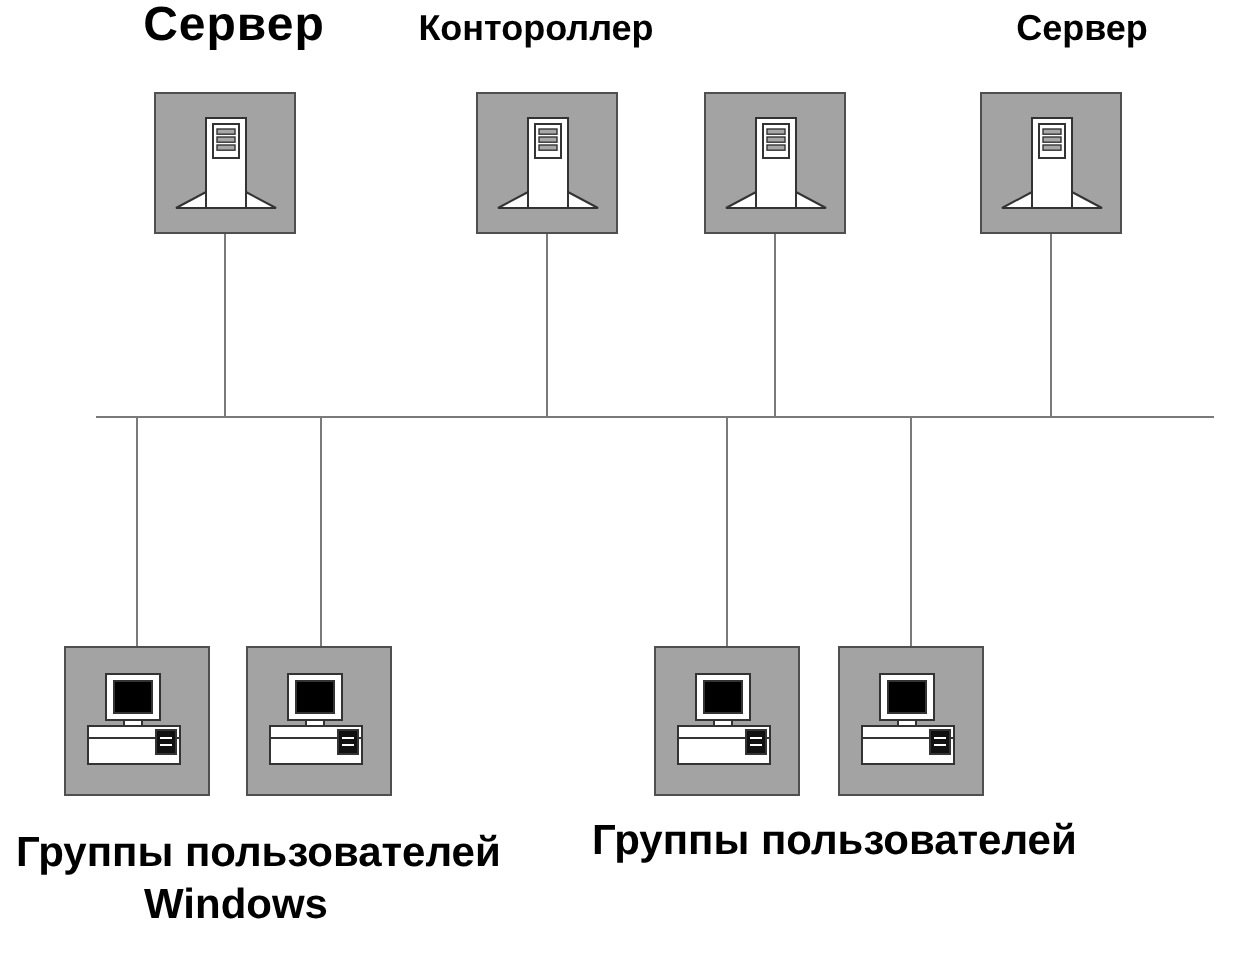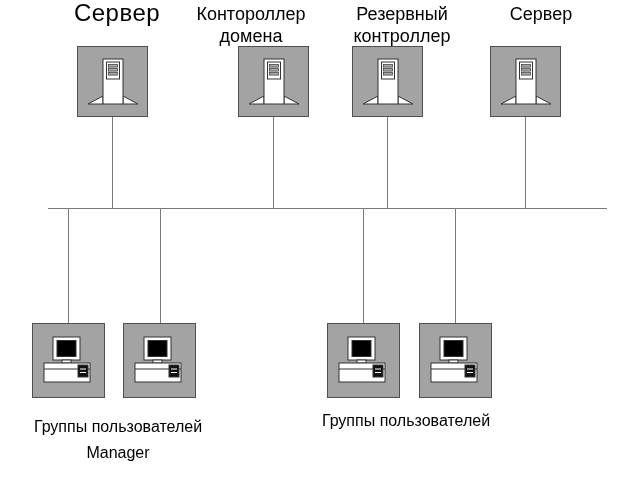--- a/index.html
+++ b/index.html
@@ -18,48 +18,43 @@
   .vline{position:absolute;width:1px;background:#7a7a7a;}
   .hline{position:absolute;height:1px;background:#7a7a7a;}
   .drop-srv{top:117px;height:91px;}
   .drop-ws{top:208px;height:115px;}
   .d-s1{left:112px;} .d-s2{left:273px;} .d-s3{left:387px;} .d-s4{left:525px;}
   .d-w1{left:68px;} .d-w2{left:160px;} .d-w3{left:363px;} .d-w4{left:455px;}
   .bus{left:48px;top:208px;width:559px;}
 
   
   .lbl{position:absolute;text-align:center;white-space:nowrap;}
-  .lbl span{display:block;}
+  .lbl span{display:block;font-weight:bold;}
   .lbl-lg{font-size:24px;line-height:26px;letter-spacing:0.5px;}
   .lbl-md{font-size:18px;line-height:22px;}
-  .lbl-grp{font-size:16px;line-height:26px;}
+  .lbl-grp{font-size:21px;line-height:26px;}
   .l-s1{left:47px;top:0px;width:140px;}
-  .l-s2{left:181px;top:3px;width:140px;}
+  .l-s2{left:198px;top:3px;width:140px;}
   .l-s3{left:331px;top:3px;width:142px;}
   .l-s4{left:468px;top:3px;width:146px;}
   .l-g1{left:8px;top:414px;width:220px;}
   .l-g2{left:296px;top:408px;width:220px;}
 
   svg{display:block;}
 </style>
 </head>
 <body>
 
 <div class="canvas">
 
   <div class="lbl lbl-lg l-s1">
     <span>Сервер</span>
   </div>
   <div class="lbl lbl-md l-s2">
     <span>Контороллер</span>
-    <span>домена</span>
-  </div>
-  <div class="lbl lbl-md l-s3">
-    <span>Резервный</span>
-    <span>контроллер</span>
   </div>
   <div class="lbl lbl-md l-s4">
     <span>Сервер</span>
   </div>
 
   <div class="node srv srv1">
     <svg width="54" height="50" viewBox="0 0 54 50">
       <polygon points="17,39 17,47 2,47" fill="#ffffff" stroke="#333333" stroke-width="1"></polygon>
       <polygon points="37,39 37,47 52,47" fill="#ffffff" stroke="#333333" stroke-width="1"></polygon>
       <rect x="17" y="2" width="20" height="45" fill="#ffffff" stroke="#333333"></rect>
@@ -157,19 +152,19 @@
       <rect x="3" y="27" width="46" height="19" fill="#ffffff" stroke="#333333"></rect>
       <line x1="3" y1="33" x2="49" y2="33" stroke="#333333"></line>
       <rect x="37" y="29" width="10" height="12" fill="#111111" stroke="#333333"></rect>
       <line x1="39" y1="33" x2="45" y2="33" stroke="#ffffff"></line>
       <line x1="39" y1="36.5" x2="45" y2="36.5" stroke="#ffffff"></line>
     </svg>
   </div>
 
   <div class="lbl lbl-grp l-g1">
     <span>Группы пользователей</span>
-    <span>Manager</span>
+    <span>Windows</span>
   </div>
   <div class="lbl lbl-grp l-g2">
     <span>Группы пользователей</span>
   </div>
 
 </div>
 
 </body></html>

